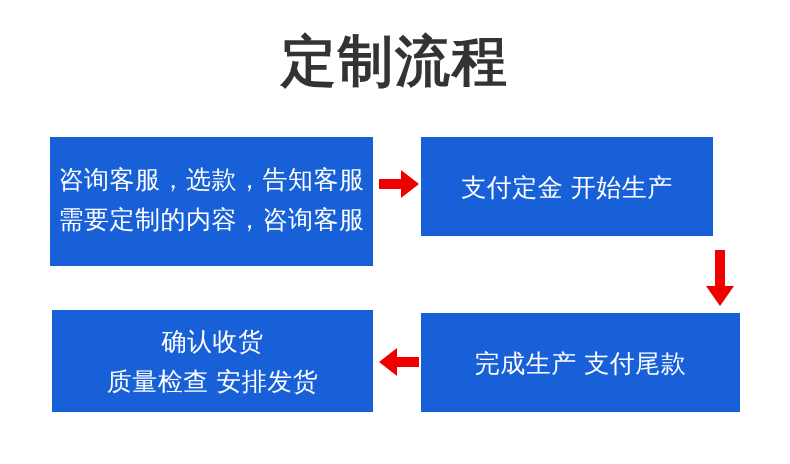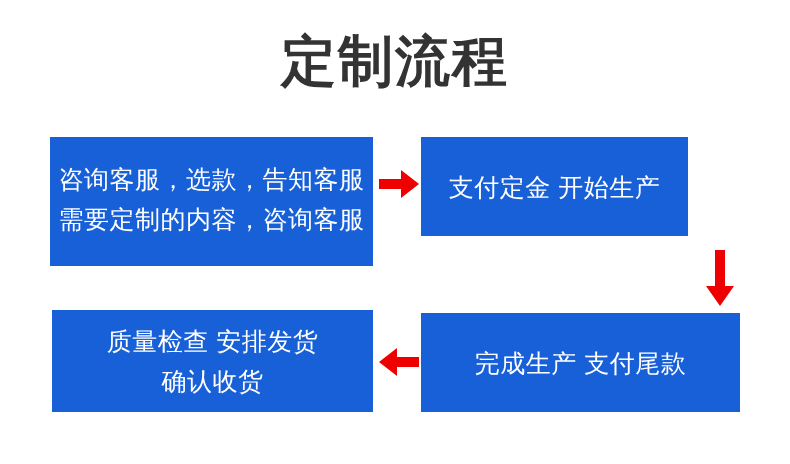--- a/index.html
+++ b/index.html
@@ -38,21 +38,21 @@
     color: #ffffff;
     font-size: 25px;
     line-height: 40px;
     font-weight: 400;
     padding: 4px 10px;
     letter-spacing: 0.5px;
   }
   .flow-box .line { display: block; white-space: nowrap; }
 
   #box-consult  { left: 50px;  top: 137px; width: 323px; height: 129px; font-family: Liberation Mono, monospace; }
-  #box-deposit  { left: 421px; top: 137px; width: 267px; height: 99px; justify-content: center;  }
+  #box-deposit  { left: 421px; top: 137px; width: 292px; height: 99px; justify-content: center;  }
   #box-produce  { left: 421px; top: 313px; width: 319px; height: 99px; text-align: center;  }
   #box-quality  { left: 52px;  top: 310px; width: 321px; height: 102px; }
 
   .arrow {
     position: absolute;
   }
   #arrow-right { left: 379px; top: 170px; width: 40px; height: 28px; }
   #arrow-down  { left: 706px; top: 250px; width: 28px; height: 56px; }
   #arrow-left  { left: 379px; top: 348px; width: 40px; height: 28px; }
   .arrow svg { display: block; width: 100%; height: 100%; }
@@ -84,22 +84,22 @@
   </div>
 
   <div class="arrow" id="arrow-down">
     <svg viewBox="0 0 28 56" preserveAspectRatio="none" aria-hidden="true">
       <polygon points="9,0 19,0 19,36 28,36 14,56 0,36 9,36" fill="#ee0000"></polygon>
     </svg>
   </div>
 
   <div class="flow-box" id="box-quality">
     <div>
+      <span class="line">确认收货</span>
       <span class="line">质量检查 安排发货</span>
-      <span class="line">确认收货</span>
     </div>
   </div>
 
   <div class="arrow" id="arrow-left">
     <svg viewBox="0 0 40 28" preserveAspectRatio="none" aria-hidden="true">
       <polygon points="40,9 18,9 18,0 0,14 18,28 18,19 40,19" fill="#ee0000"></polygon>
     </svg>
   </div>
 
   <div class="flow-box" id="box-produce">

